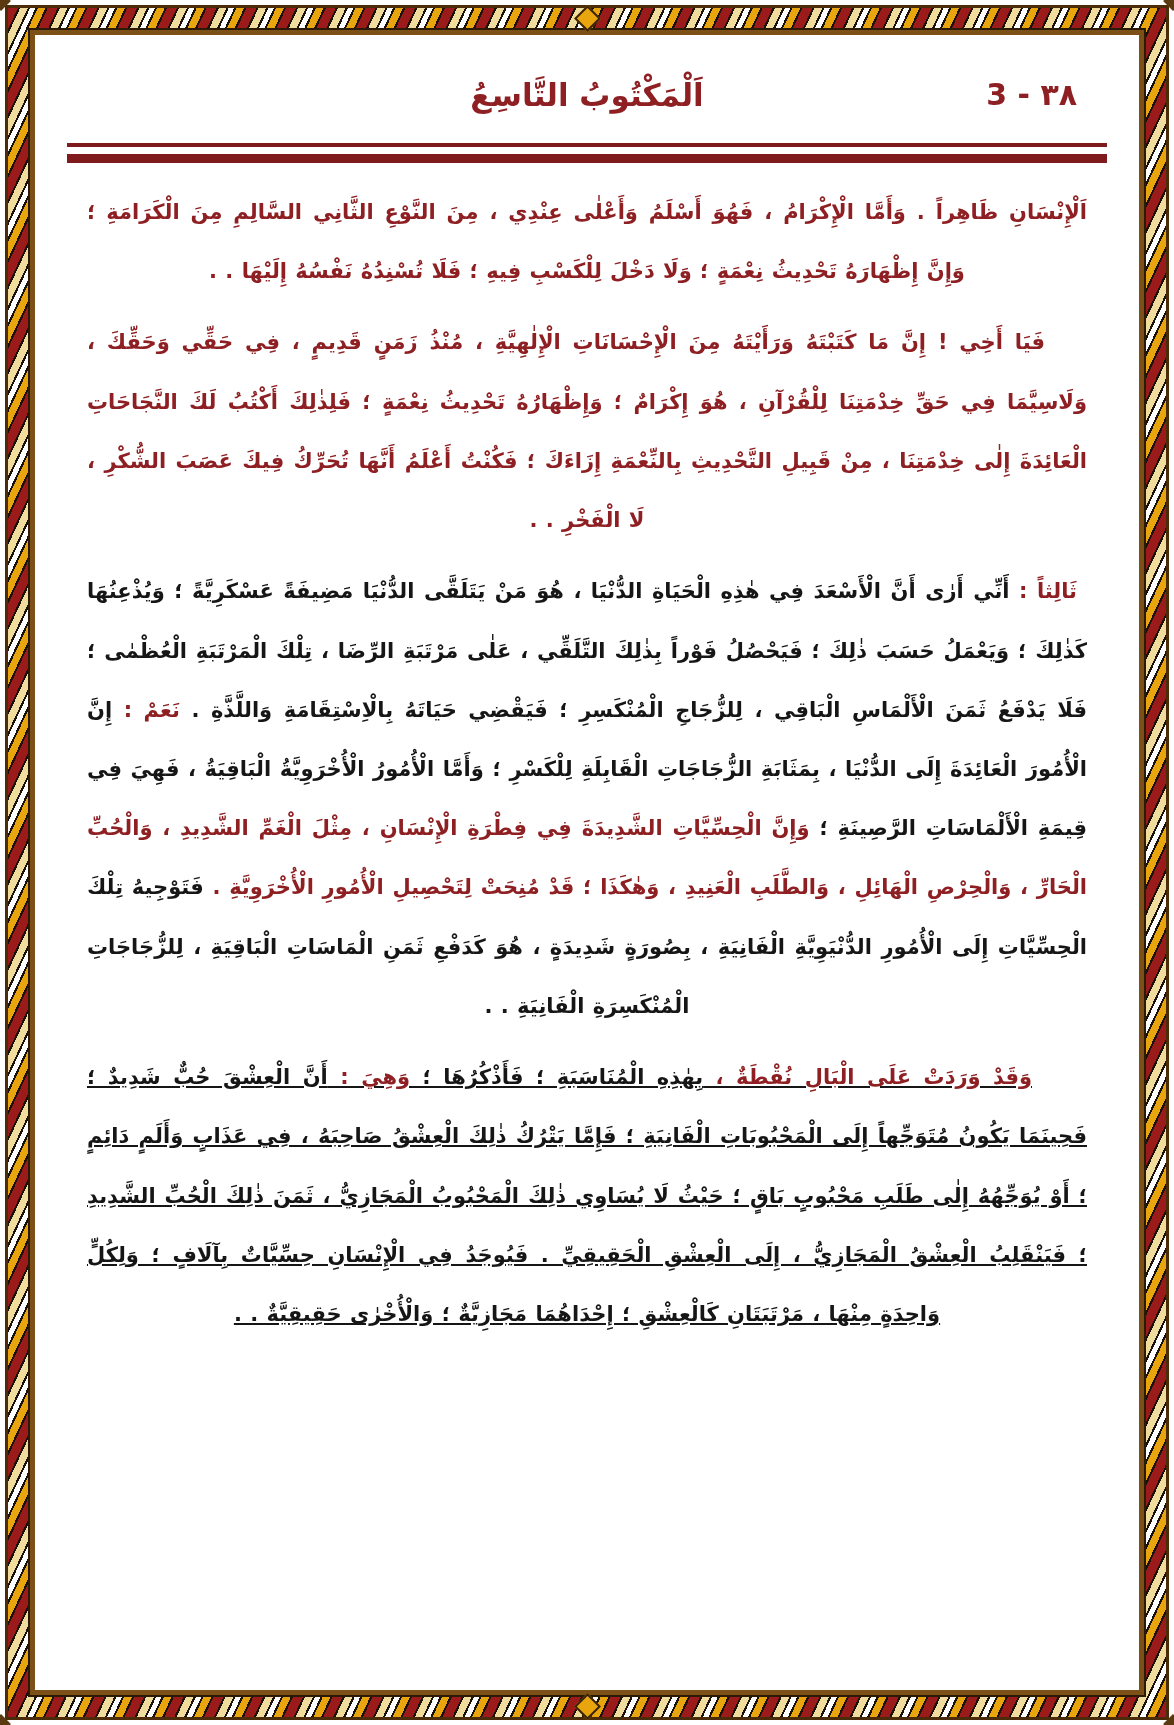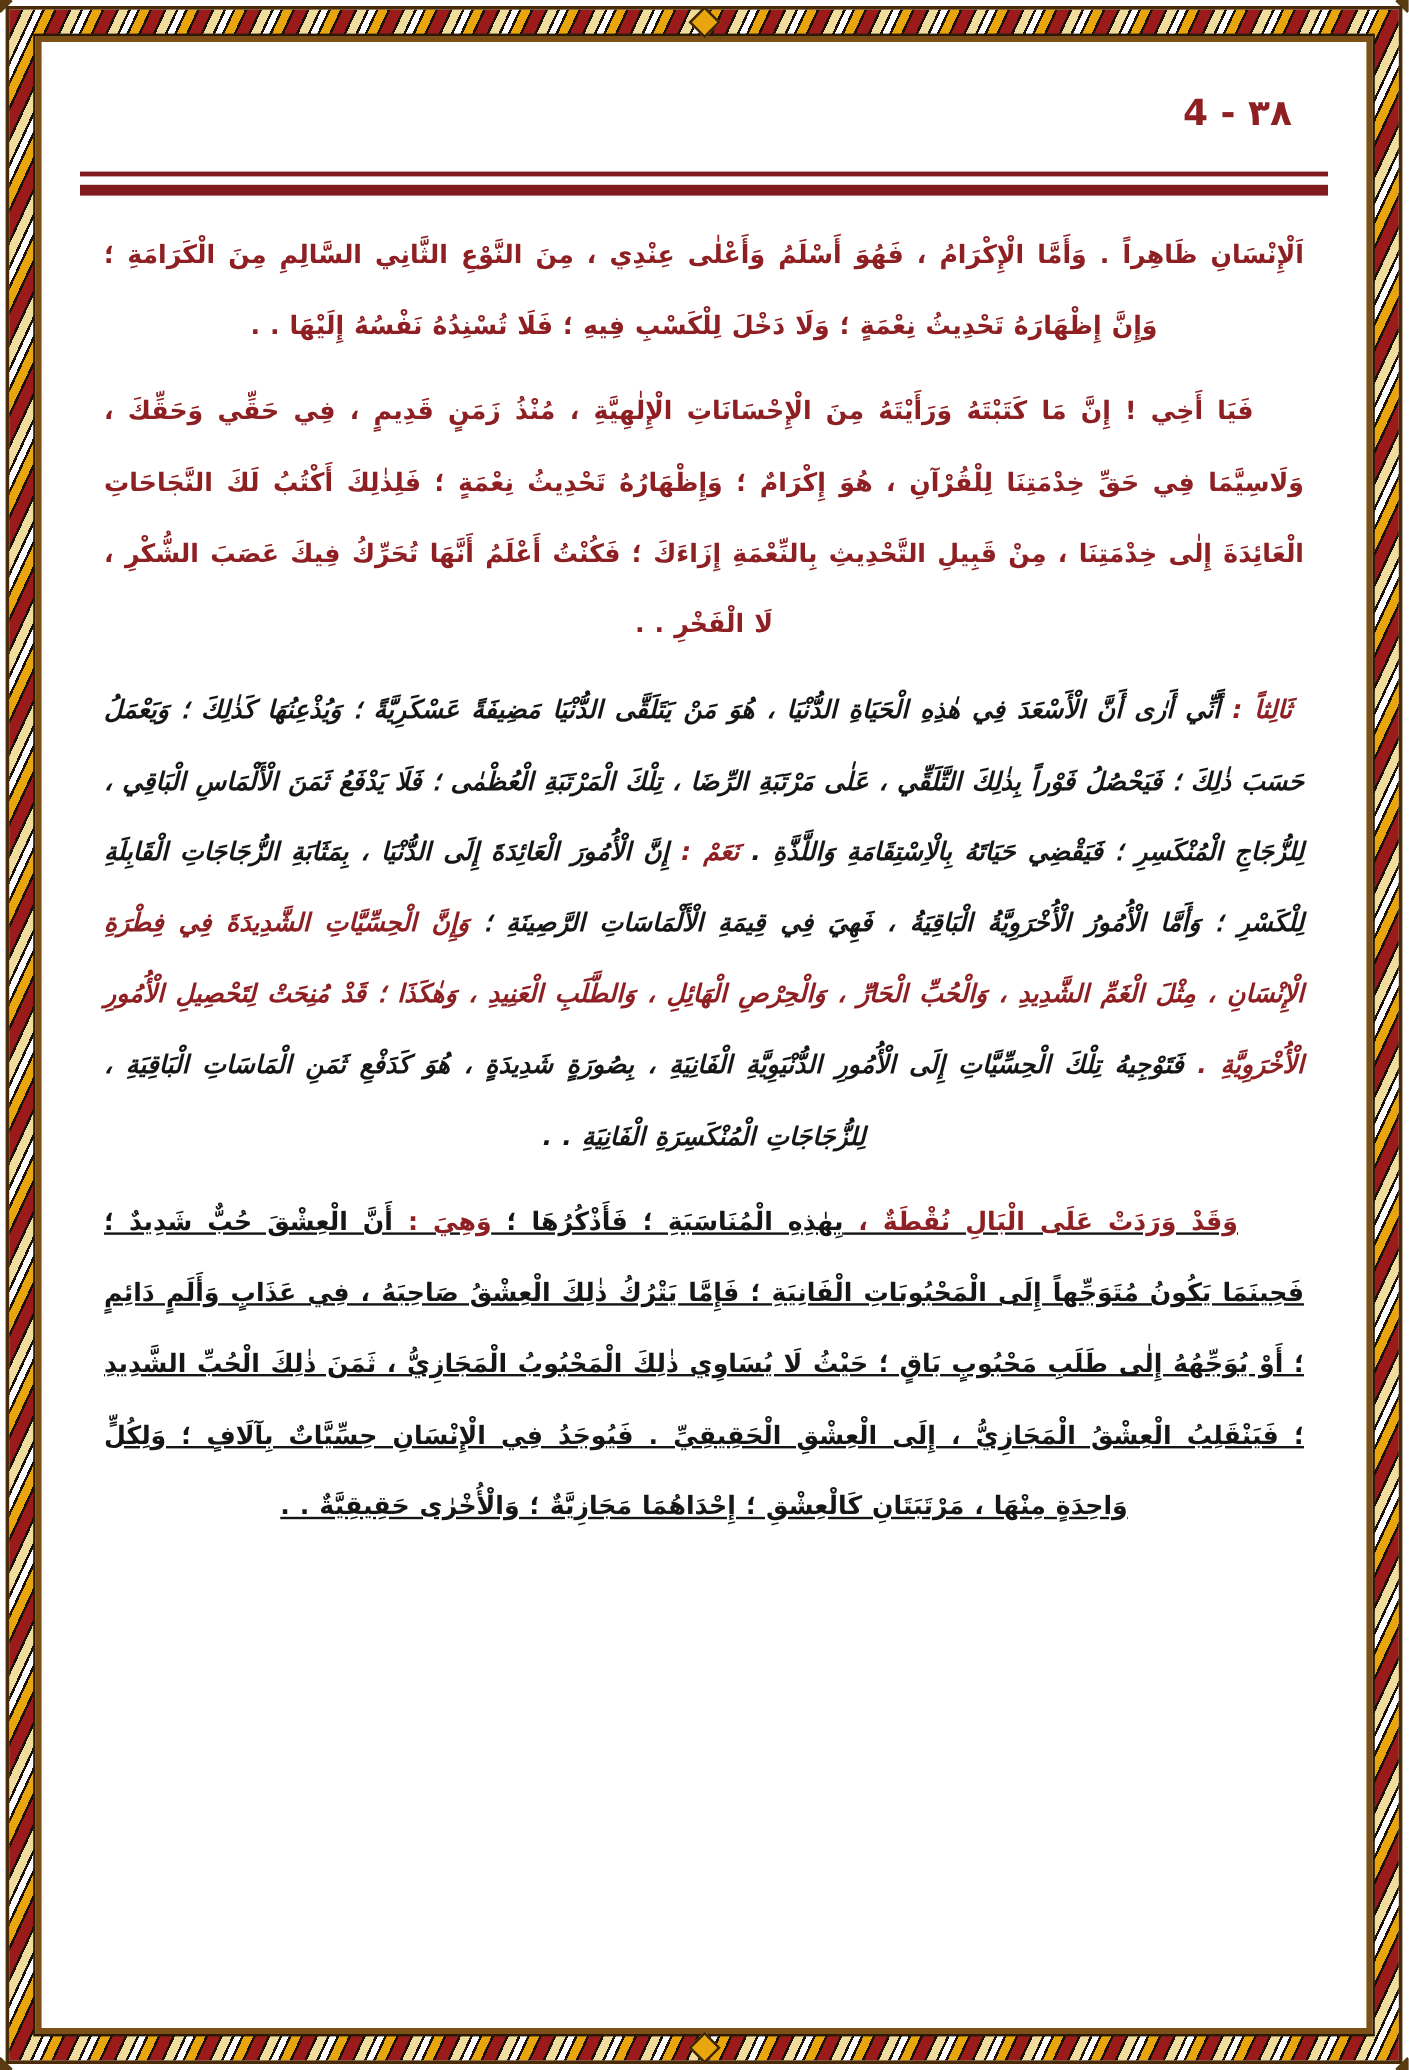--- a/index.html
+++ b/index.html
@@ -64,41 +64,42 @@
     border-bottom:9px solid var(--rule-red,#7f1a1d);
   }
   .text-area{padding:0 6px;}
   .para{
     margin:0 16px 12px; font-size:21px; font-weight:bold; line-height:2.82;
     text-align:justify; text-align-last:center; word-spacing:1px;
     color:var(--text-black,#161616);
   }
   .para.p1{text-indent:0;}
   .para.p2{text-indent:42px;}
-  .para.p3{text-indent:10px;font-style:italic;}
+  .para.p3{text-indent:10px;}
   .para.p4{text-indent:55px;text-decoration:underline;}
   .run-red{color:var(--text-red,#8e1f22);}
   .run-black{color:var(--text-black,#161616);}
 </style>
 </head>
 <body>
 
 <div class="page">
   <span class="corner-tip tip-tl"></span>
   <span class="corner-tip tip-tr"></span>
   <span class="corner-tip tip-bl"></span>
   <span class="corner-tip tip-br"></span>
 
   <div class="band"></div>
   <span class="diamond d-top"></span>
   <span class="diamond d-bottom"></span>
 
   <div class="inner">
     <div class="header">
-      <div class="page-num">٣٨ - 4</div>
+      <div class="page-num">٣٨ - 3</div>
+      <div class="page-title">اَلْمَكْتُوبُ التَّاسِعُ</div>
     </div>
 
     <div class="rule"></div>
 
     <div class="text-area">
       <p class="para p1"><span class="run-red">اَلْإِنْسَانِ ظَاهِراً . وَأَمَّا الْإِكْرَامُ ، فَهُوَ أَسْلَمُ وَأَعْلٰى عِنْدِي ، مِنَ النَّوْعِ الثَّانِي السَّالِمِ مِنَ الْكَرَامَةِ ؛ وَإِنَّ إِظْهَارَهُ تَحْدِيثُ نِعْمَةٍ ؛ وَلَا دَخْلَ لِلْكَسْبِ فِيهِ ؛ فَلَا تُسْنِدُهُ نَفْسُهُ إِلَيْهَا . .</span></p>
       <p class="para p2"><span class="run-red">فَيَا أَخِي ! إِنَّ مَا كَتَبْتَهُ وَرَأَيْتَهُ مِنَ الْإِحْسَانَاتِ الْإِلٰهِيَّةِ ، مُنْذُ زَمَنٍ قَدِيمٍ ، فِي حَقِّي وَحَقِّكَ ، وَلَاسِيَّمَا فِي حَقِّ خِدْمَتِنَا لِلْقُرْآنِ ، هُوَ إِكْرَامٌ ؛ وَإِظْهَارُهُ تَحْدِيثُ نِعْمَةٍ ؛ فَلِذٰلِكَ أَكْتُبُ لَكَ النَّجَاحَاتِ الْعَائِدَةَ إِلٰى خِدْمَتِنَا ، مِنْ قَبِيلِ التَّحْدِيثِ بِالنِّعْمَةِ إِزَاءَكَ ؛ فَكُنْتُ أَعْلَمُ أَنَّهَا تُحَرِّكُ فِيكَ عَصَبَ الشُّكْرِ ، لَا الْفَخْرِ . .</span></p>
       <p class="para p3"><span class="run-red">ثَالِثاً : </span><span class="run-black">أَنِّي أَرٰى أَنَّ الْأَسْعَدَ فِي هٰذِهِ الْحَيَاةِ الدُّنْيَا ، هُوَ مَنْ يَتَلَقَّى الدُّنْيَا مَضِيفَةً عَسْكَرِيَّةً ؛ وَيُذْعِنُهَا كَذٰلِكَ ؛ وَيَعْمَلُ حَسَبَ ذٰلِكَ ؛ فَيَحْصُلُ فَوْراً بِذٰلِكَ التَّلَقِّي ، عَلٰى مَرْتَبَةِ الرِّضَا ، تِلْكَ الْمَرْتَبَةِ الْعُظْمٰى ؛ فَلَا يَدْفَعُ ثَمَنَ الْأَلْمَاسِ الْبَاقِي ، لِلزُّجَاجِ الْمُنْكَسِرِ ؛ فَيَقْضِي حَيَاتَهُ بِالْاِسْتِقَامَةِ وَاللَّذَّةِ . </span><span class="run-red">نَعَمْ : </span><span class="run-black">إِنَّ الْأُمُورَ الْعَائِدَةَ إِلَى الدُّنْيَا ، بِمَثَابَةِ الزُّجَاجَاتِ الْقَابِلَةِ لِلْكَسْرِ ؛ وَأَمَّا الْأُمُورُ الْأُخْرَوِيَّةُ الْبَاقِيَةُ ، فَهِيَ فِي قِيمَةِ الْأَلْمَاسَاتِ الرَّصِينَةِ ؛ </span><span class="run-red">وَإِنَّ الْحِسِّيَّاتِ الشَّدِيدَةَ فِي فِطْرَةِ الْإِنْسَانِ ، مِثْلَ الْغَمِّ الشَّدِيدِ ، وَالْحُبِّ الْحَارِّ ، وَالْحِرْصِ الْهَائِلِ ، وَالطَّلَبِ الْعَنِيدِ ، وَهٰكَذَا ؛ قَدْ مُنِحَتْ لِتَحْصِيلِ الْأُمُورِ الْأُخْرَوِيَّةِ . </span><span class="run-black">فَتَوْجِيهُ تِلْكَ الْحِسِّيَّاتِ إِلَى الْأُمُورِ الدُّنْيَوِيَّةِ الْفَانِيَةِ ، بِصُورَةٍ شَدِيدَةٍ ، هُوَ كَدَفْعِ ثَمَنِ الْمَاسَاتِ الْبَاقِيَةِ ، لِلزُّجَاجَاتِ الْمُنْكَسِرَةِ الْفَانِيَةِ . .</span></p>
       <p class="para p4"><span class="run-red">وَقَدْ وَرَدَتْ عَلَى الْبَالِ نُقْطَةٌ ، </span><span class="run-black">بِهٰذِهِ الْمُنَاسَبَةِ ؛ فَأَذْكُرُهَا ؛ </span><span class="run-red">وَهِيَ : </span><span class="run-black">أَنَّ الْعِشْقَ حُبٌّ شَدِيدٌ ؛ فَحِينَمَا يَكُونُ مُتَوَجِّهاً إِلَى الْمَحْبُوبَاتِ الْفَانِيَةِ ؛ فَإِمَّا يَتْرُكُ ذٰلِكَ الْعِشْقُ صَاحِبَهُ ، فِي عَذَابٍ وَأَلَمٍ دَائِمٍ ؛ أَوْ يُوَجِّهُهُ إِلٰى طَلَبِ مَحْبُوبٍ بَاقٍ ؛ حَيْثُ لَا يُسَاوِي ذٰلِكَ الْمَحْبُوبُ الْمَجَازِيُّ ، ثَمَنَ ذٰلِكَ الْحُبِّ الشَّدِيدِ ؛ فَيَنْقَلِبُ الْعِشْقُ الْمَجَازِيُّ ، إِلَى الْعِشْقِ الْحَقِيقِيِّ . فَيُوجَدُ فِي الْإِنْسَانِ حِسِّيَّاتٌ بِآلَافٍ ؛ وَلِكُلٍّ وَاحِدَةٍ مِنْهَا ، مَرْتَبَتَانِ كَالْعِشْقِ ؛ إِحْدَاهُمَا مَجَازِيَّةٌ ؛ وَالْأُخْرٰى حَقِيقِيَّةٌ . .</span></p>
     </div>

